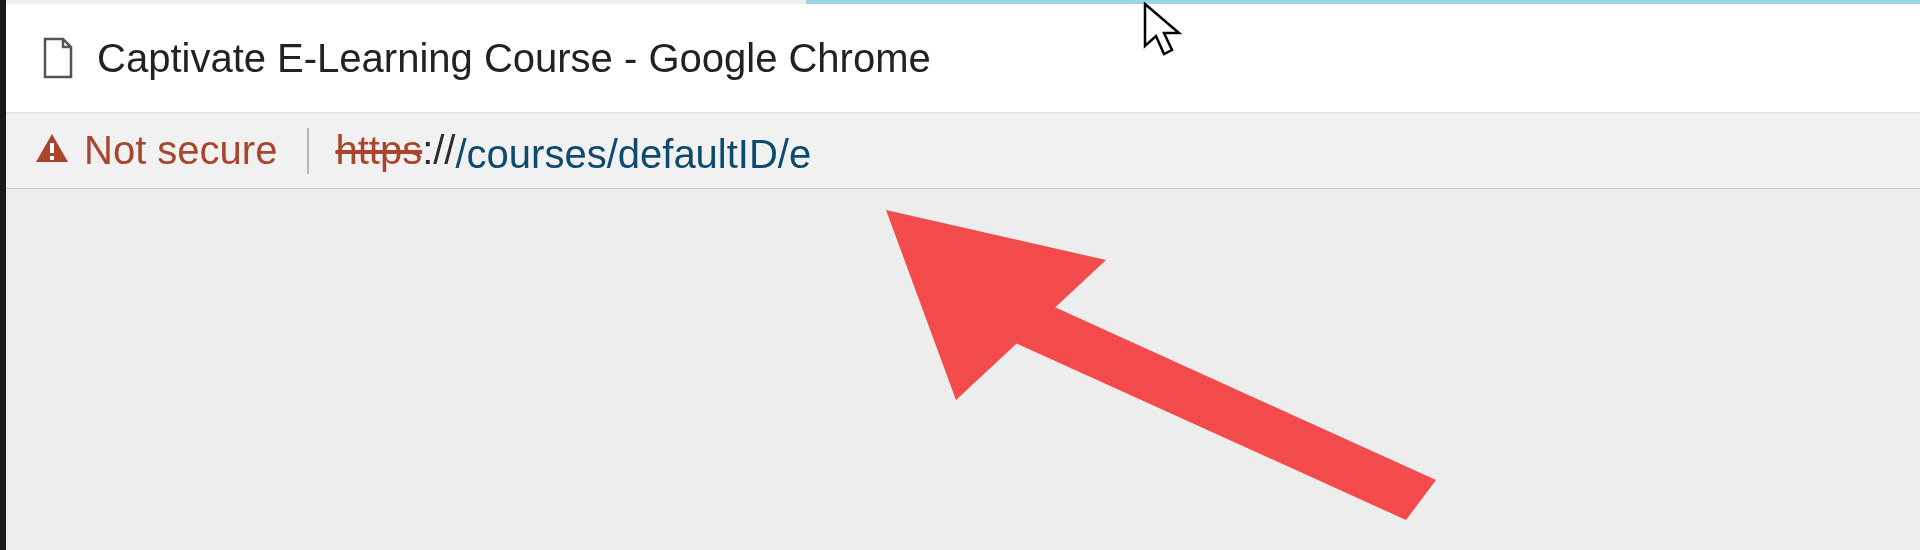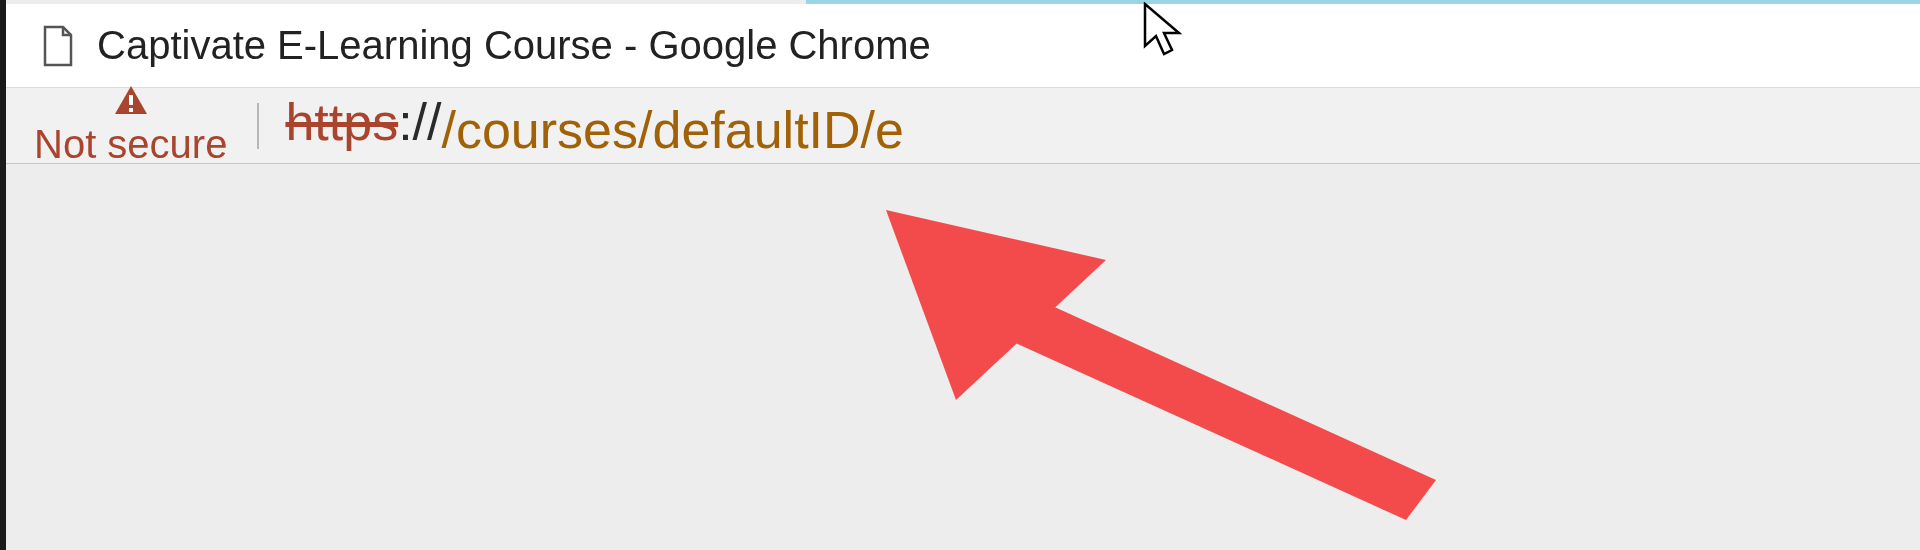--- a/index.html
+++ b/index.html
@@ -16,21 +16,21 @@
       border-left: 6px solid #1a1a1a;
       background: #ededed;
     }
     
     .top-accent {
       height: 4px;
       background: #9ad5e6;
       margin-left: 800px;
     }
     .title-bar {
-      height: 84px;
+      height: 109px;
       background: #ffffff;
       display: flex;
       align-items: center;
       padding-left: 35px;
       border-bottom: 1px solid #dcdcdc;
     }
     .title-bar .title-text {
       font-size: 40px;
       color: #222;
       font-weight: 400;
@@ -43,50 +43,50 @@
       height: 76px;
       background: #f1f1f1;
       display: flex;
       align-items: center;
       padding-left: 28px;
       border-bottom: 1px solid #c7c7c7;
     }
     .security-chip {
       display: flex;
       align-items: center;
+      gap: 14px;
       color: #a9452e;
-      flex-direction: column;
     }
     .security-chip .sec-text {
       font-size: 40px;
       font-weight: 400;
     }
     .vdivider {
       width: 2px;
       height: 46px;
       background: #b7b7b7;
       margin: 0 26px 0 30px;
     }
     .url {
-      font-size: 52px;
+      font-size: 40px;
       white-space: nowrap;
       overflow: hidden;
       display: flex;
-      align-items: flex-start;
+      align-items: center;
       flex: 1;
     }
     .url .scheme {
       color: #a9452e;
       text-decoration: line-through;
     }
     .url .host {
       color: #2a2a2a;
     }
     .url .path {
-      color: #a16207;
+      color: #0c4a6e;
       margin-top: 8px;
     }
     .content-area {
       background: #ededed;
       position: relative;
       height: calc(100% - 84px - 76px - 4px);
     }
     
     .arrow-overlay {
       position: absolute;

